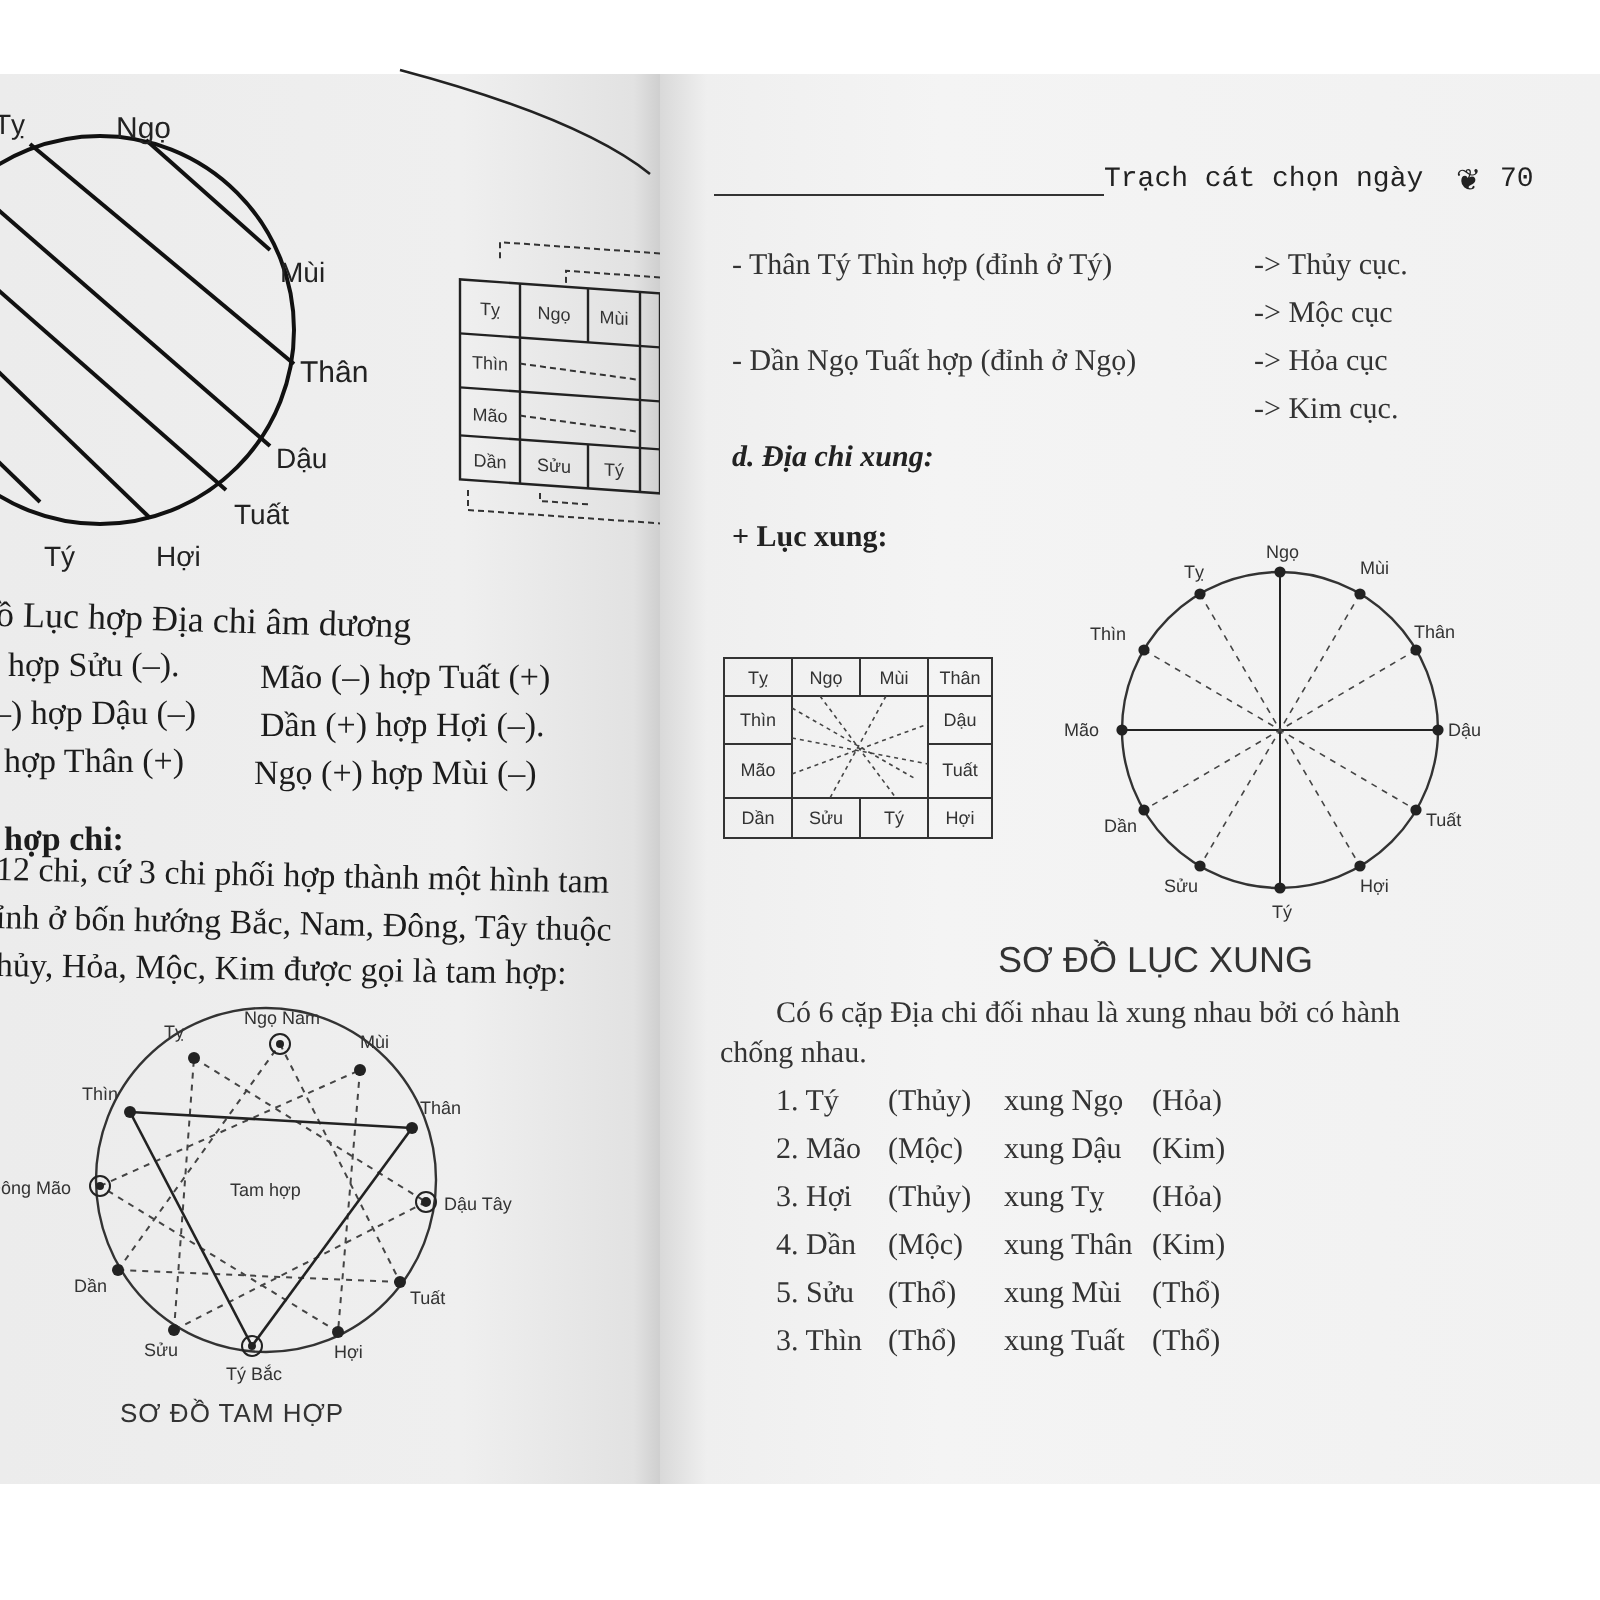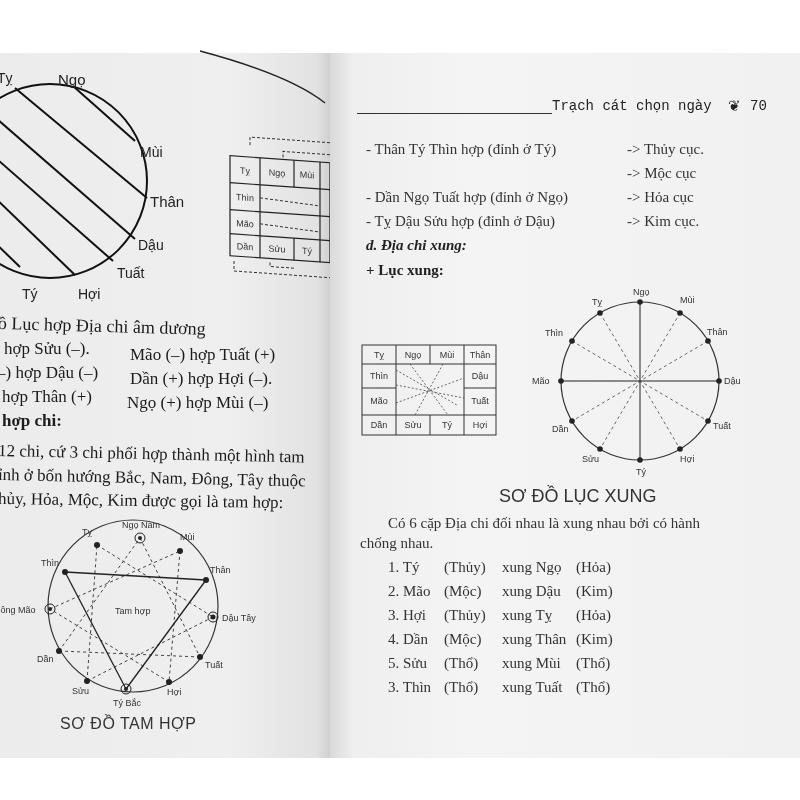--- a/index.html
+++ b/index.html
@@ -1,26 +1,26 @@
 <!DOCTYPE html>
 <html><head>
 <meta charset="utf-8">
 <style>
   html, body { margin:0; padding:0; }
   body { width:800px; height:800px; background:#ffffff; position:relative; overflow:hidden; font-family:"DejaVu Serif", serif; color:#222; }
-  .spread { position:absolute; left:0; top:53px; width:800px; height:705px; }
+  .spread { position:absolute; left:0; top:37px; width:800px; height:705px; }
   .page-left { position:absolute; left:0; top:0; width:330px; height:705px; background:linear-gradient(90deg,#ececec 0%,#efefef 70%,#e2e2e2 96%,#cfcfcf 100%); }
   .page-right { position:absolute; left:330px; top:0; width:470px; height:705px; background:linear-gradient(90deg,#d9d9d9 0%,#efefef 5%,#f4f4f4 30%,#f1f1f1 100%); }
   .abs { position:absolute; white-space:nowrap; }
   .serif { font-family:"Liberation Serif", serif; }
   .sans { font-family:"Liberation Sans", sans-serif; }
   .mono { font-family:Liberation Mono, monospace; }
   .body-text { font-size:17px; color:#1c1c1c; }
   .bold-it { font-weight:bold; font-style:italic; }
-  .bold { font-weight:bold; }
+  .bold { font-weight:bold;margin-top:15px; }
   svg { position:absolute; overflow:visible; }
   .lbl { font-family:"Liberation Sans", sans-serif; fill:#222; }
   .small-lbl { font-family:"Liberation Sans", sans-serif; font-size:9px; fill:#333; }
   .grid-cell { font-family:"Liberation Sans", sans-serif; font-size:9px; fill:#333; text-anchor:middle; }
   .list-line { font-family:"Liberation Serif", serif; font-size:15px; color:#333; }
 </style>
 </head>
 <body>
 
 <div class="spread">
@@ -145,36 +145,35 @@
       <text class="small-lbl" x="210" y="62">Thân</text>
       <text class="small-lbl" x="-6" y="102">Đông Mão</text>
       <text class="small-lbl" x="222" y="110">Dậu Tây</text>
       <text class="small-lbl" x="37" y="151">Dần</text>
       <text class="small-lbl" x="205" y="157">Tuất</text>
       <text class="small-lbl" x="72" y="183">Sửu</text>
       <text class="small-lbl" x="167" y="184">Hợi</text>
       <text class="small-lbl" x="113" y="195">Tý Bắc</text>
       <text class="small-lbl" x="115" y="103" font-size="10">Tam hợp</text>
     </svg>
-    <div class="abs sans" style="left:60px;top:662px;font-size:16px;color:#333;letter-spacing:0.5px">SƠ ĐỒ TAM HỢP</div>
+    <div class="abs sans" style="left:60px;top:662px;font-size:13px;color:#333;letter-spacing:0.5px">SƠ ĐỒ TAM HỢP</div>
   </div>
 
   <div class="page-right">
 
     <div class="abs" style="left:27px;top:60px;width:195px;border-top:1px solid #333"></div>
     <div class="abs mono" style="left:222px;top:45px;font-size:14px;color:#222">Trạch cát chọn ngày</div>
     <div class="abs" style="left:398px;top:44px;font-size:15px;color:#222">❦</div>
     <div class="abs mono" style="left:420px;top:45px;font-size:14px;color:#222">70</div>
 
     <div class="abs list-line" style="left:36px;top:88px">- Thân Tý Thìn hợp (đỉnh ở Tý)</div>
     <div class="abs list-line" style="left:297px;top:88px">-&gt; Thủy cục.</div>
     <div class="abs list-line" style="left:297px;top:112px">-&gt; Mộc cục</div>
     <div class="abs list-line" style="left:36px;top:136px">- Dần Ngọ Tuất hợp (đỉnh ở Ngọ)</div>
     <div class="abs list-line" style="left:297px;top:136px">-&gt; Hỏa cục</div>
-    <div class="abs list-line" style="left:36px;top:160px">- Tỵ Dậu Sửu  hợp (đỉnh ở Dậu)</div>
     <div class="abs list-line" style="left:297px;top:160px">-&gt; Kim cục.</div>
 
     <div class="abs serif bold-it" style="left:36px;top:184px;font-size:15px;color:#222">d. Địa chi xung:</div>
     <div class="abs serif bold" style="left:36px;top:209px;font-size:15px;color:#222">+ Lục xung:</div>
 
     <svg width="140" height="90" style="left:30px;top:290px">
       <g stroke="#333" stroke-width="1" fill="none">
         <rect x="2" y="2" width="134" height="90"></rect>
         <line x1="2" y1="21" x2="136" y2="21"></line>
         <line x1="2" y1="72" x2="136" y2="72"></line>

